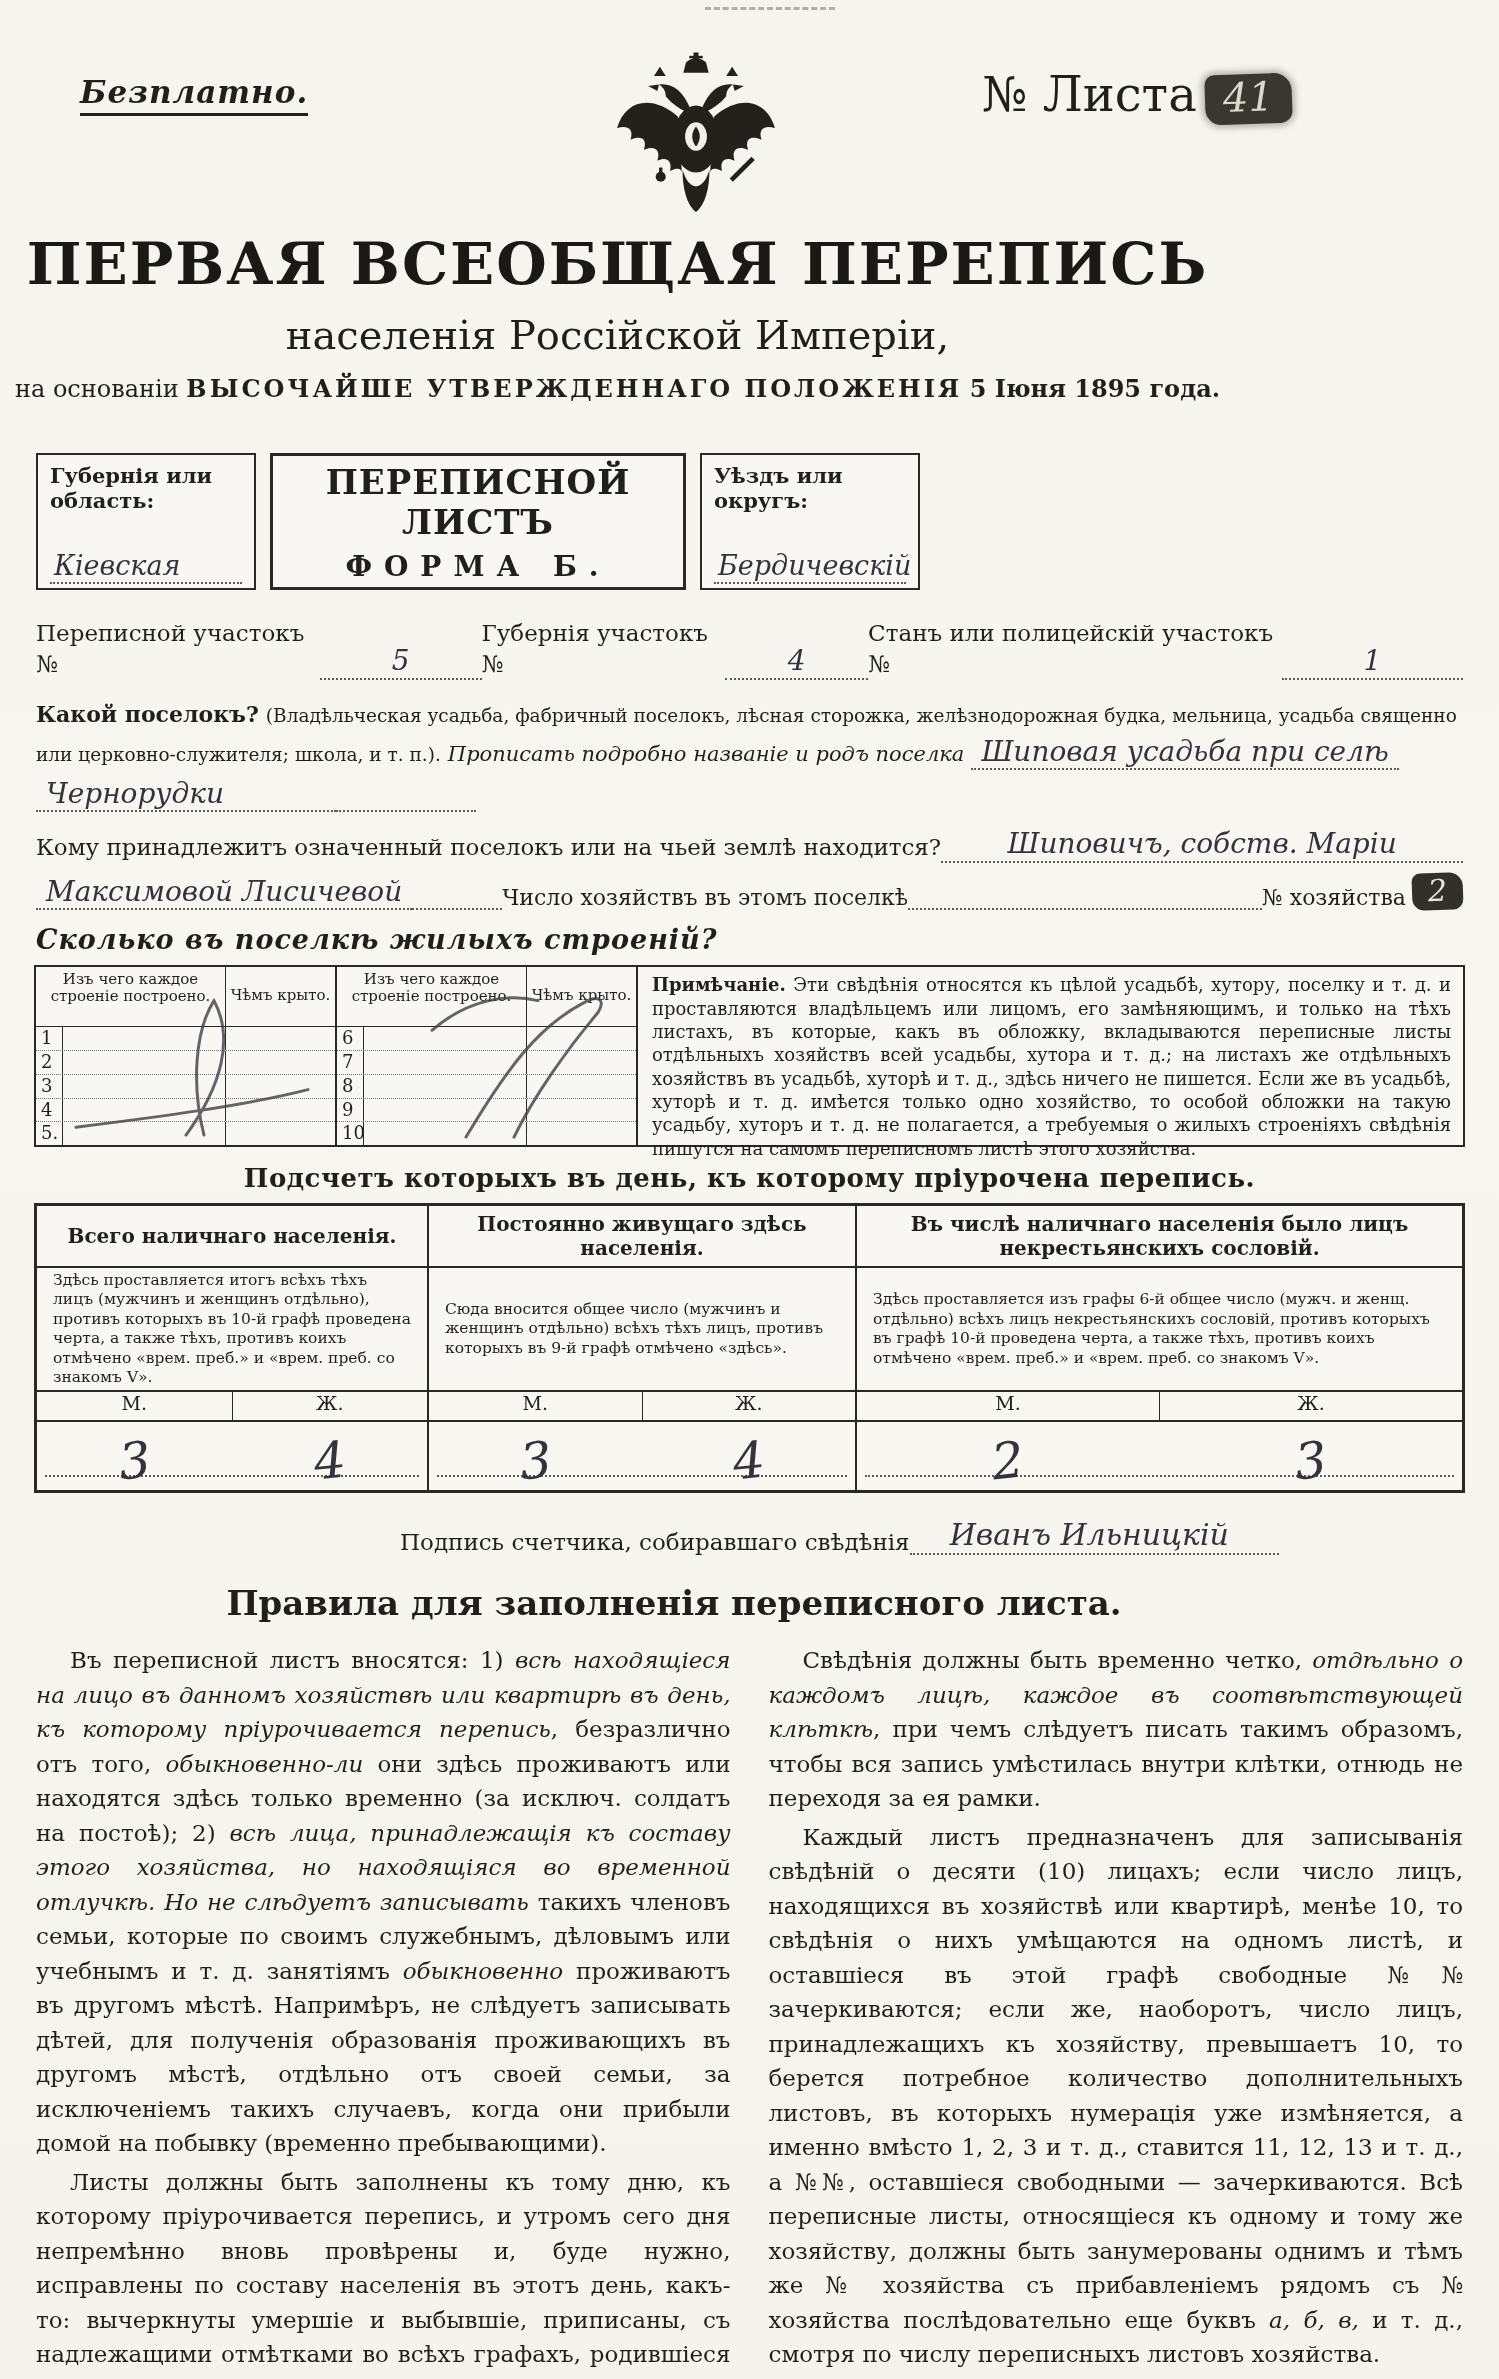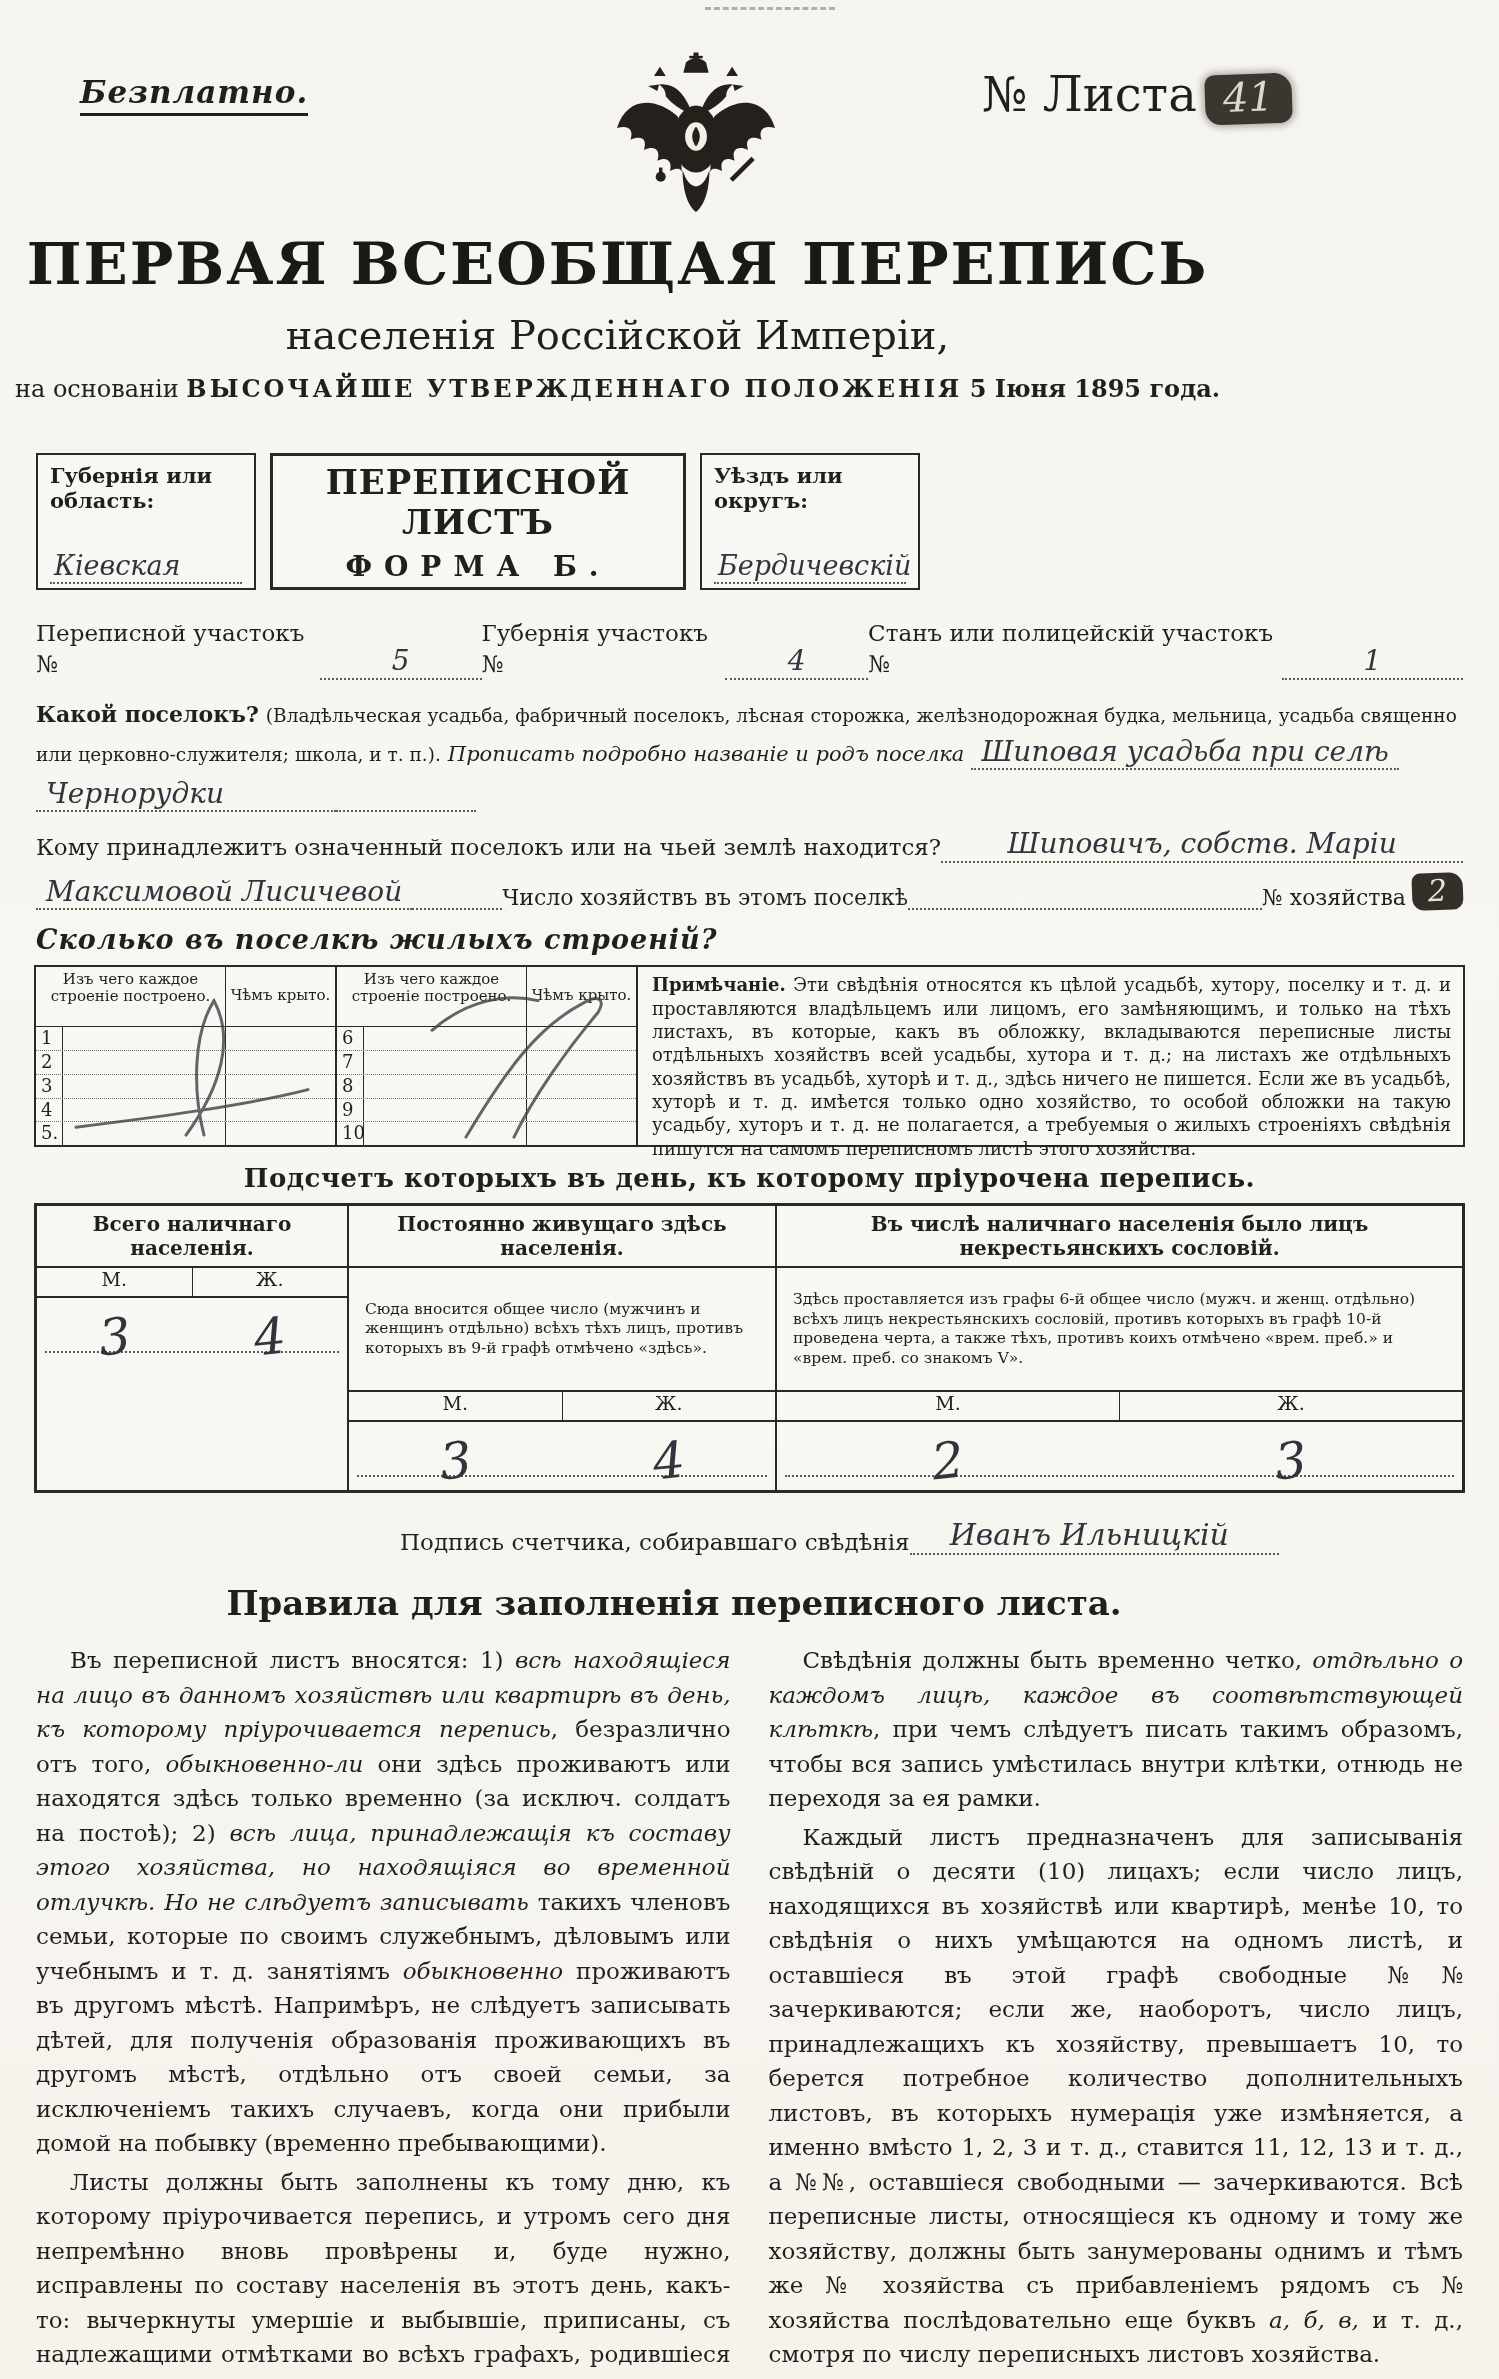--- a/index.html
+++ b/index.html
@@ -74,21 +74,21 @@
   .bt-note { flex:1; padding:6px 12px 4px 14px; font-size:18px; line-height:1.3; text-align:justify; }
   .note-title { font-weight:bold; }
   .bt-strikes { position:absolute; left:0; top:0; width:604px; height:100%; pointer-events:none; }
 
   .count-title { width:1431px; margin:16px 0 0 34px; text-align:center; font-size:26px; font-weight:bold; letter-spacing:.5px; }
 
   
   .pt { display:flex; margin:10px 34px 0; border:3px solid #2b2923; background:rgba(255,255,255,.2); }
   .pc { display:flex; flex-direction:column; border-right:2px solid #2b2923; }
   .pc:last-child { border-right:none; }
-  .pc1 { width:312px; } .pc2 { width:428px; } .pc3 { flex:1; }
+  .pc1 { width:392px; } .pc2 { width:428px; } .pc3 { flex:1; }
   .pc-head { min-height:62px; display:flex; align-items:center; justify-content:center; text-align:center;
              font-weight:bold; font-size:20px; line-height:1.2; border-bottom:2px solid #2b2923; padding:6px 14px; }
   .pc-desc { height:124px; padding:8px 16px; font-size:15.5px; line-height:1.25; display:flex; align-items:center;
              border-bottom:2px solid #2b2923; text-align:left; }
   .pc-mf { display:flex; height:30px; border-bottom:2px solid #2b2923; font-size:19px; }
   .pc-mf .half { flex:1; text-align:center; }
   .pc-mf .half:first-child { border-right:1.5px solid #2b2923; }
   .pc-vals { position:relative; display:flex; height:68px; align-items:flex-end; }
   .pc-vals .dotline { position:absolute; left:8px; right:8px; bottom:13px; border-bottom:2px dotted #5d5a51; }
   .pc-vals .half { flex:1; text-align:center; position:relative; z-index:1; }
@@ -280,20 +280,21 @@
         <path d="M396,64 C430,34 470,26 502,34"></path>
       </g>
     </svg>
   </div>
 
   <div class="count-title">Подсчетъ которыхъ въ день, къ которому пріурочена перепись.</div>
 
   <div class="pt">
     <div class="pc pc1">
       <div class="pc-head">Всего наличнаго населенія.</div>
+      <div class="pc-desc">Здѣсь проставляется итогъ всѣхъ тѣхъ лицъ (мужчинъ и женщинъ отдѣльно), противъ которыхъ въ 10-й графѣ проведена черта, а также тѣхъ, противъ коихъ отмѣчено «врем. преб.» и «врем. преб. со знакомъ V».</div>
       <div class="pc-mf">
         <span class="half">М.</span>
         <span class="half">Ж.</span>
       </div>
       <div class="pc-vals">
         <div class="dotline"></div>
         <span class="half"><span class="digit hw">3</span></span>
         <span class="half"><span class="digit hw">4</span></span>
       </div>
     </div>

